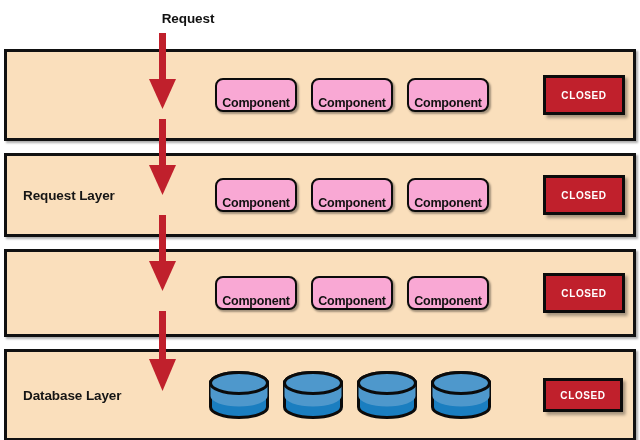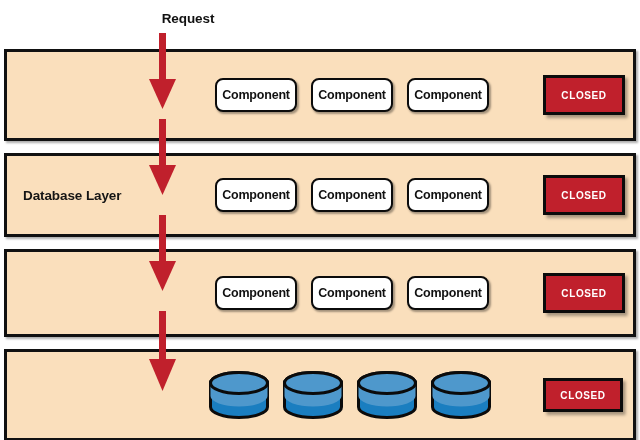--- a/index.html
+++ b/index.html
@@ -45,25 +45,25 @@
     position: absolute;
     top: 50%;
     transform: translateY(-50%);
     display: flex;
     align-items: center;
   }
   .component {
     width: 82px;
     height: 34px;
     box-sizing: border-box;
-    background: #ffffff;
+    background: #f9a8d4;
     border: 2.5px solid #0b0b0b;
     border-radius: 8px;
     display: flex;
-    align-items: center;
+    align-items: flex-end;
     justify-content: center;
     font-size: 12.5px;
     font-weight: 700;
     color: #111111;
     letter-spacing: -0.2px;
     box-shadow: 1.5px 2px 2px rgba(0,0,0,0.35);
   }
 
   
   .closed-badge {
@@ -132,21 +132,21 @@
       <div class="component">
         <span>Component</span>
       </div>
     </div>
     <div class="closed-badge" style="position:absolute; left:536px; top:50%; transform:translateY(-50%); width:82px; height:40px;">
       <span>CLOSED</span>
     </div>
   </div>
 
   <div class="layer" id="layer-1" style="top:144px; height:84px;">
-    <div class="layer-label">Database Layer</div>
+    <div class="layer-label">Request Layer</div>
     <div class="comp-row" style="left:208px;">
       <div class="component" style="margin-right:14px;">
         <span>Component</span>
       </div>
       <div class="component" style="margin-right:14px;">
         <span>Component</span>
       </div>
       <div class="component">
         <span>Component</span>
       </div>
@@ -167,20 +167,21 @@
       <div class="component">
         <span>Component</span>
       </div>
     </div>
     <div class="closed-badge" style="position:absolute; left:536px; top:50%; transform:translateY(-50%); width:82px; height:40px;">
       <span>CLOSED</span>
     </div>
   </div>
 
   <div class="layer" id="layer-3" style="top:340px; height:92px;">
+    <div class="layer-label">Database Layer</div>
     <div class="cyl-row" style="left:200px;">
       <div class="cylinder" style="margin-right:10px;">
         <svg width="64" height="50" viewBox="0 0 64 50">
           <path d="M3.5 13 A28.5 10.5 0 0 1 60.5 13 L60.5 37 A28.5 10.5 0 0 1 3.5 37 Z" fill="#1a7ec0" stroke="#0b0b0b" stroke-width="3"></path>
           <path d="M3.5 13 A28.5 10.5 0 0 1 60.5 13 L60.5 26 A28.5 10.5 0 0 1 3.5 26 Z" fill="#4e98cc" stroke="none"></path>
           <ellipse cx="32" cy="13" rx="28.5" ry="10.5" fill="#4e98cc" stroke="#0b0b0b" stroke-width="3"></ellipse>
         </svg>
       </div>
       <div class="cylinder" style="margin-right:10px;">
         <svg width="64" height="50" viewBox="0 0 64 50">

